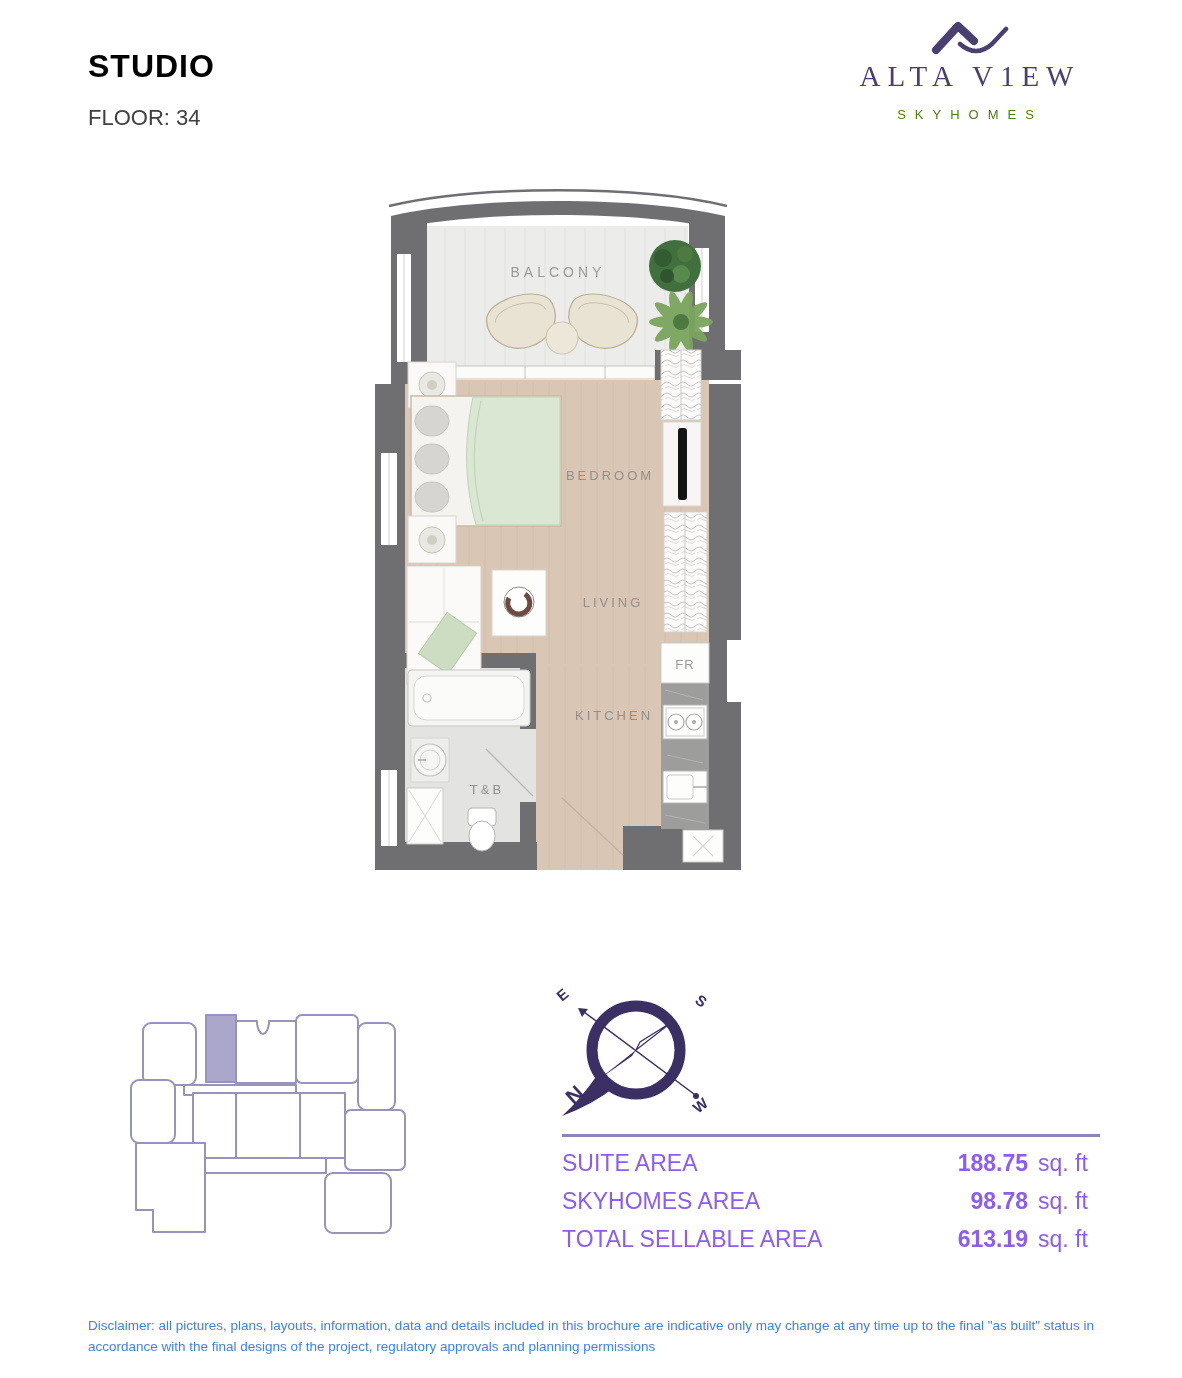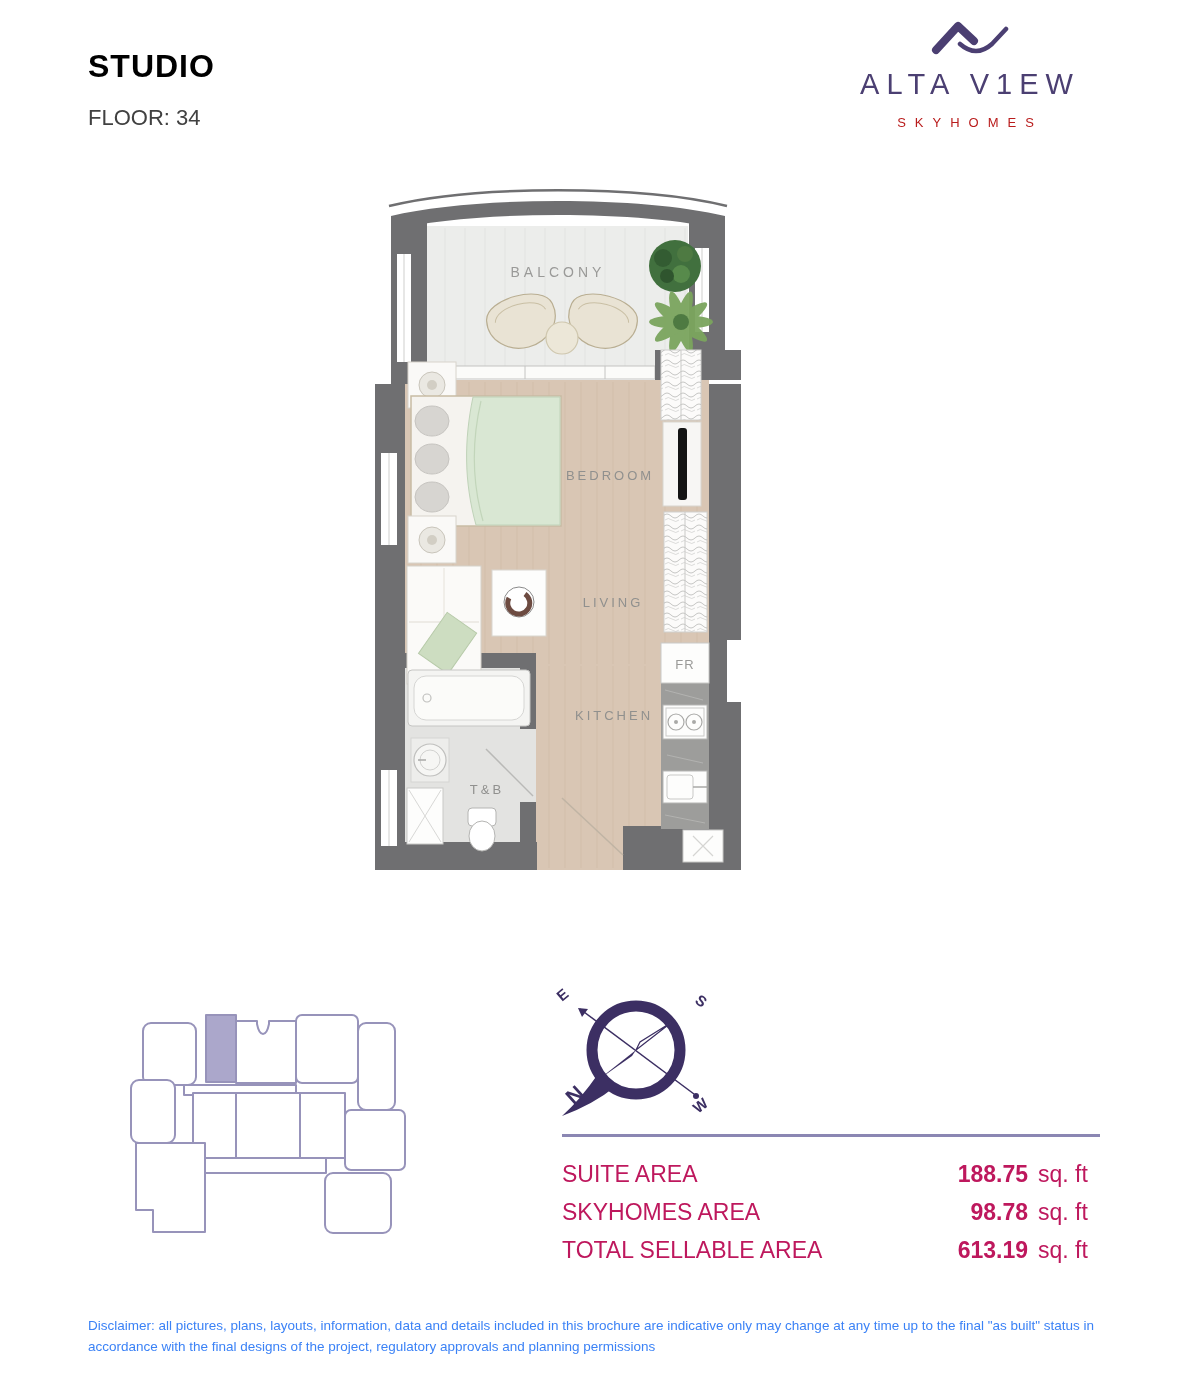--- a/index.html
+++ b/index.html
@@ -4,31 +4,31 @@
 <style>
   html,body{margin:0;padding:0;background:#ffffff;}
   body{font-family:"Liberation Sans", sans-serif;}
   .page{position:relative;width:1182px;height:1378px;background:#ffffff;overflow:hidden;}
 
   .title-block{position:absolute;left:88px;top:48px;}
   .unit-type{font-size:32px;font-weight:bold;letter-spacing:1px;color:#000000;}
   .floor-label{font-size:22px;color:#414141;margin-top:20px;}
 
   .brand{position:absolute;left:840px;top:14px;width:260px;text-align:center;}
-  .brand-name{font-size:29px;letter-spacing:7px;color:#4b3f72;margin-top:8px;white-space:nowrap;}
-  .brand-tagline{font-size:13px;letter-spacing:9px;color:#b91c1c;margin-top:14px;text-align:center;}
+  .brand-name{font-size:29px;letter-spacing:7px;color:#4b3f72;white-space:nowrap;font-family:Liberation Serif, serif;}
+  .brand-tagline{font-size:13px;letter-spacing:9px;color:#4d7c0f;margin-top:14px;text-align:center;}
 
   .plan-wrap{position:absolute;left:375px;top:170px;}
   .keyplan-wrap{position:absolute;left:118px;top:1000px;}
   .compass-wrap{position:absolute;left:548px;top:978px;}
 
   .unit-title{position:absolute;right:82px;top:1070px;font-size:29px;color:#3d3d3d;letter-spacing:0.5px;}
   .divider{position:absolute;left:562px;top:1134px;width:538px;height:3px;background:#8b87b3;}
   .area-table{position:absolute;left:562px;top:1150px;width:538px;}
-  .area-row{display:flex;align-items:flex-end;height:38px;font-size:23px;color:#be185d;}
+  .area-row{display:flex;align-items:flex-start;height:38px;font-size:23px;color:#8b5cf6;}
   .area-label{flex:1;text-align:left;}
   .area-value{width:105px;text-align:right;font-weight:bold;}
   .area-unit{width:62px;margin-left:10px;text-align:left;}
 
   .disclaimer{position:absolute;left:88px;top:1316px;width:1016px;font-size:13.5px;line-height:1.55;color:#3b82f6;}
 
   svg text{font-family:"Liberation Sans", sans-serif;}
 </style>
 </head>
 <body>

